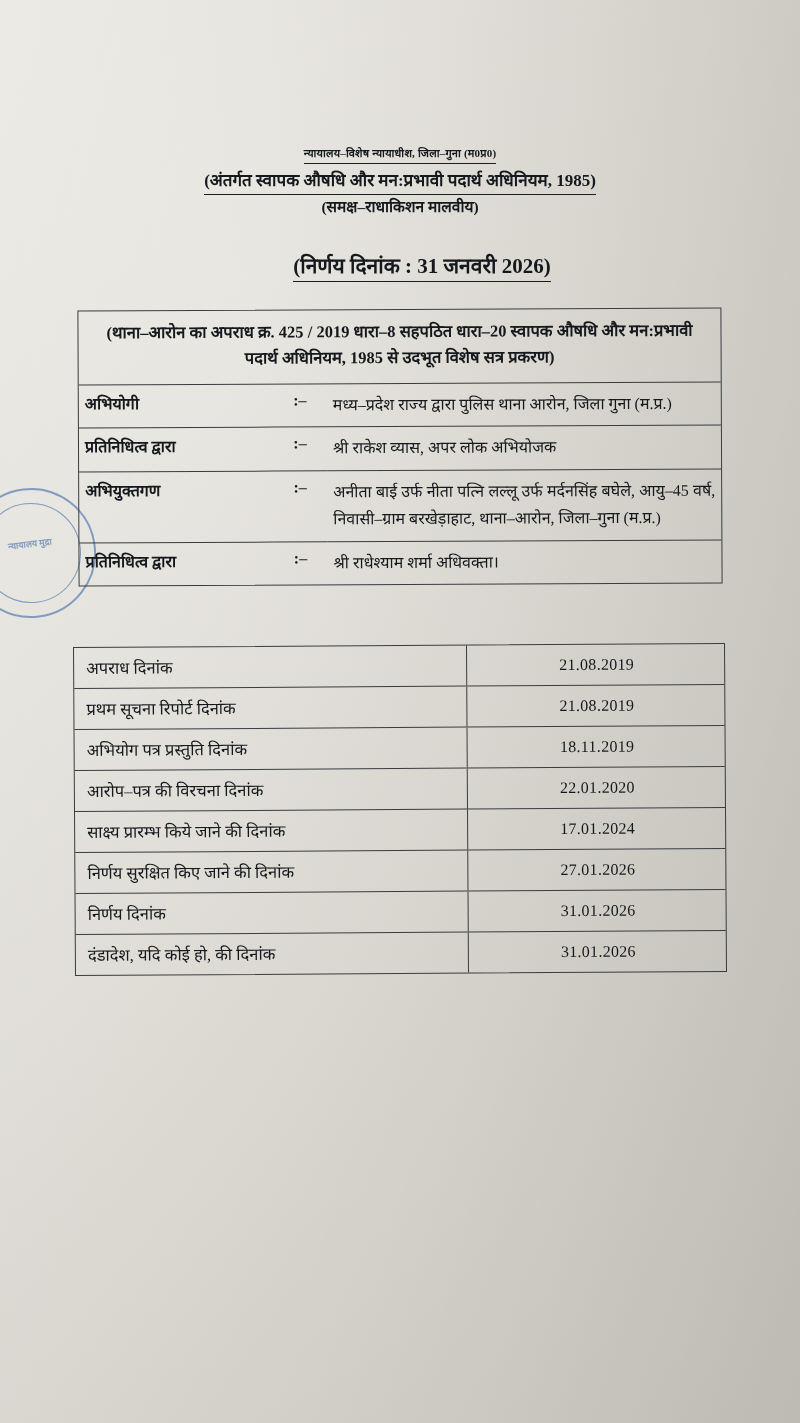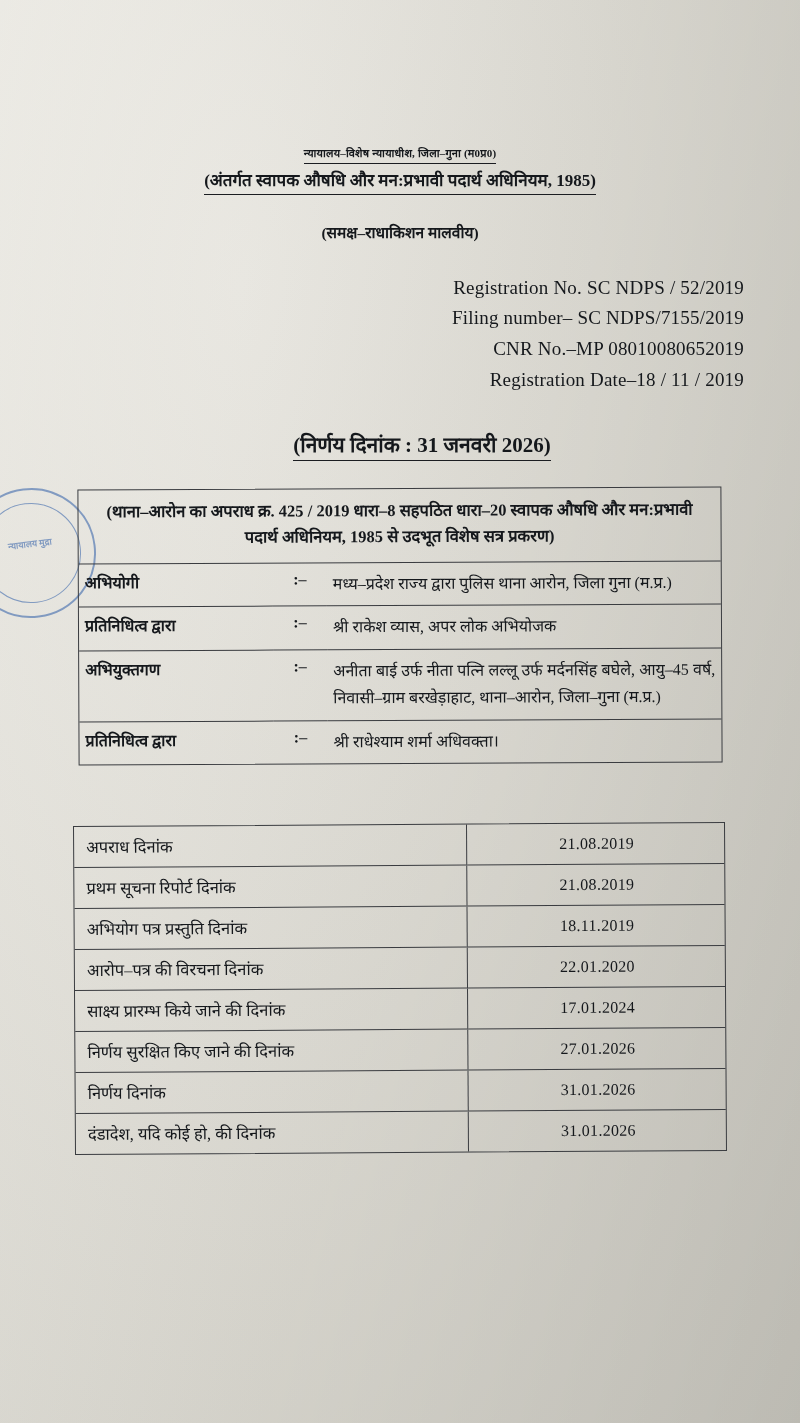--- a/index.html
+++ b/index.html
@@ -55,21 +55,20 @@
     font-size: 17px;
     font-weight: 700;
     border-bottom: 1.4px solid #1b1d21;
     padding-bottom: 0;
     margin-top: 5px;
   }
   .before-line {
     text-align: center;
     font-size: 15.5px;
     font-weight: 600;
-    margin-top: 26px;
   }
 
   
   .reg-block {
     margin-top: 30px;
     padding-right: 56px;
     text-align: right;
     line-height: 1.62;
     font-size: 19px;
     letter-spacing: 0.2px;
@@ -194,26 +193,20 @@
     <div class="txt">न्यायालय मुद्रा</div>
   </div>
 
   <div class="court-head">
     <div><span class="ln">न्यायालय–विशेष न्यायाधीश, जिला–गुना (म0प्र0)</span></div>
     <div><span class="ln2">(अंतर्गत स्वापक औषधि और मन:प्रभावी पदार्थ अधिनियम, 1985)</span></div>
   </div>
 
   <div class="before-line">(समक्ष–राधाकिशन मालवीय)</div>
 
-  <div class="reg-block">
-    <div>Registration No. SC NDPS / 52/2019</div>
-    <div>Filing number–  SC NDPS/7155/2019</div>
-    <div>CNR No.–MP 08010080652019</div>
-    <div>Registration Date–18 / 11 / 2019</div>
-  </div>
 
   <div class="judg-date">
     <span>(निर्णय दिनांक : 31 जनवरी 2026)</span>
   </div>
 
   <div class="tbl-wrap">
     <div class="tbl-title">(थाना–आरोन का अपराध क्र. 425 / 2019 धारा–8 सहपठित धारा–20 स्वापक औषधि और मन:प्रभावी पदार्थ अधिनियम, 1985 से उदभूत विशेष सत्र प्रकरण)</div>
     <table class="party">
       <tbody>
         <tr>

